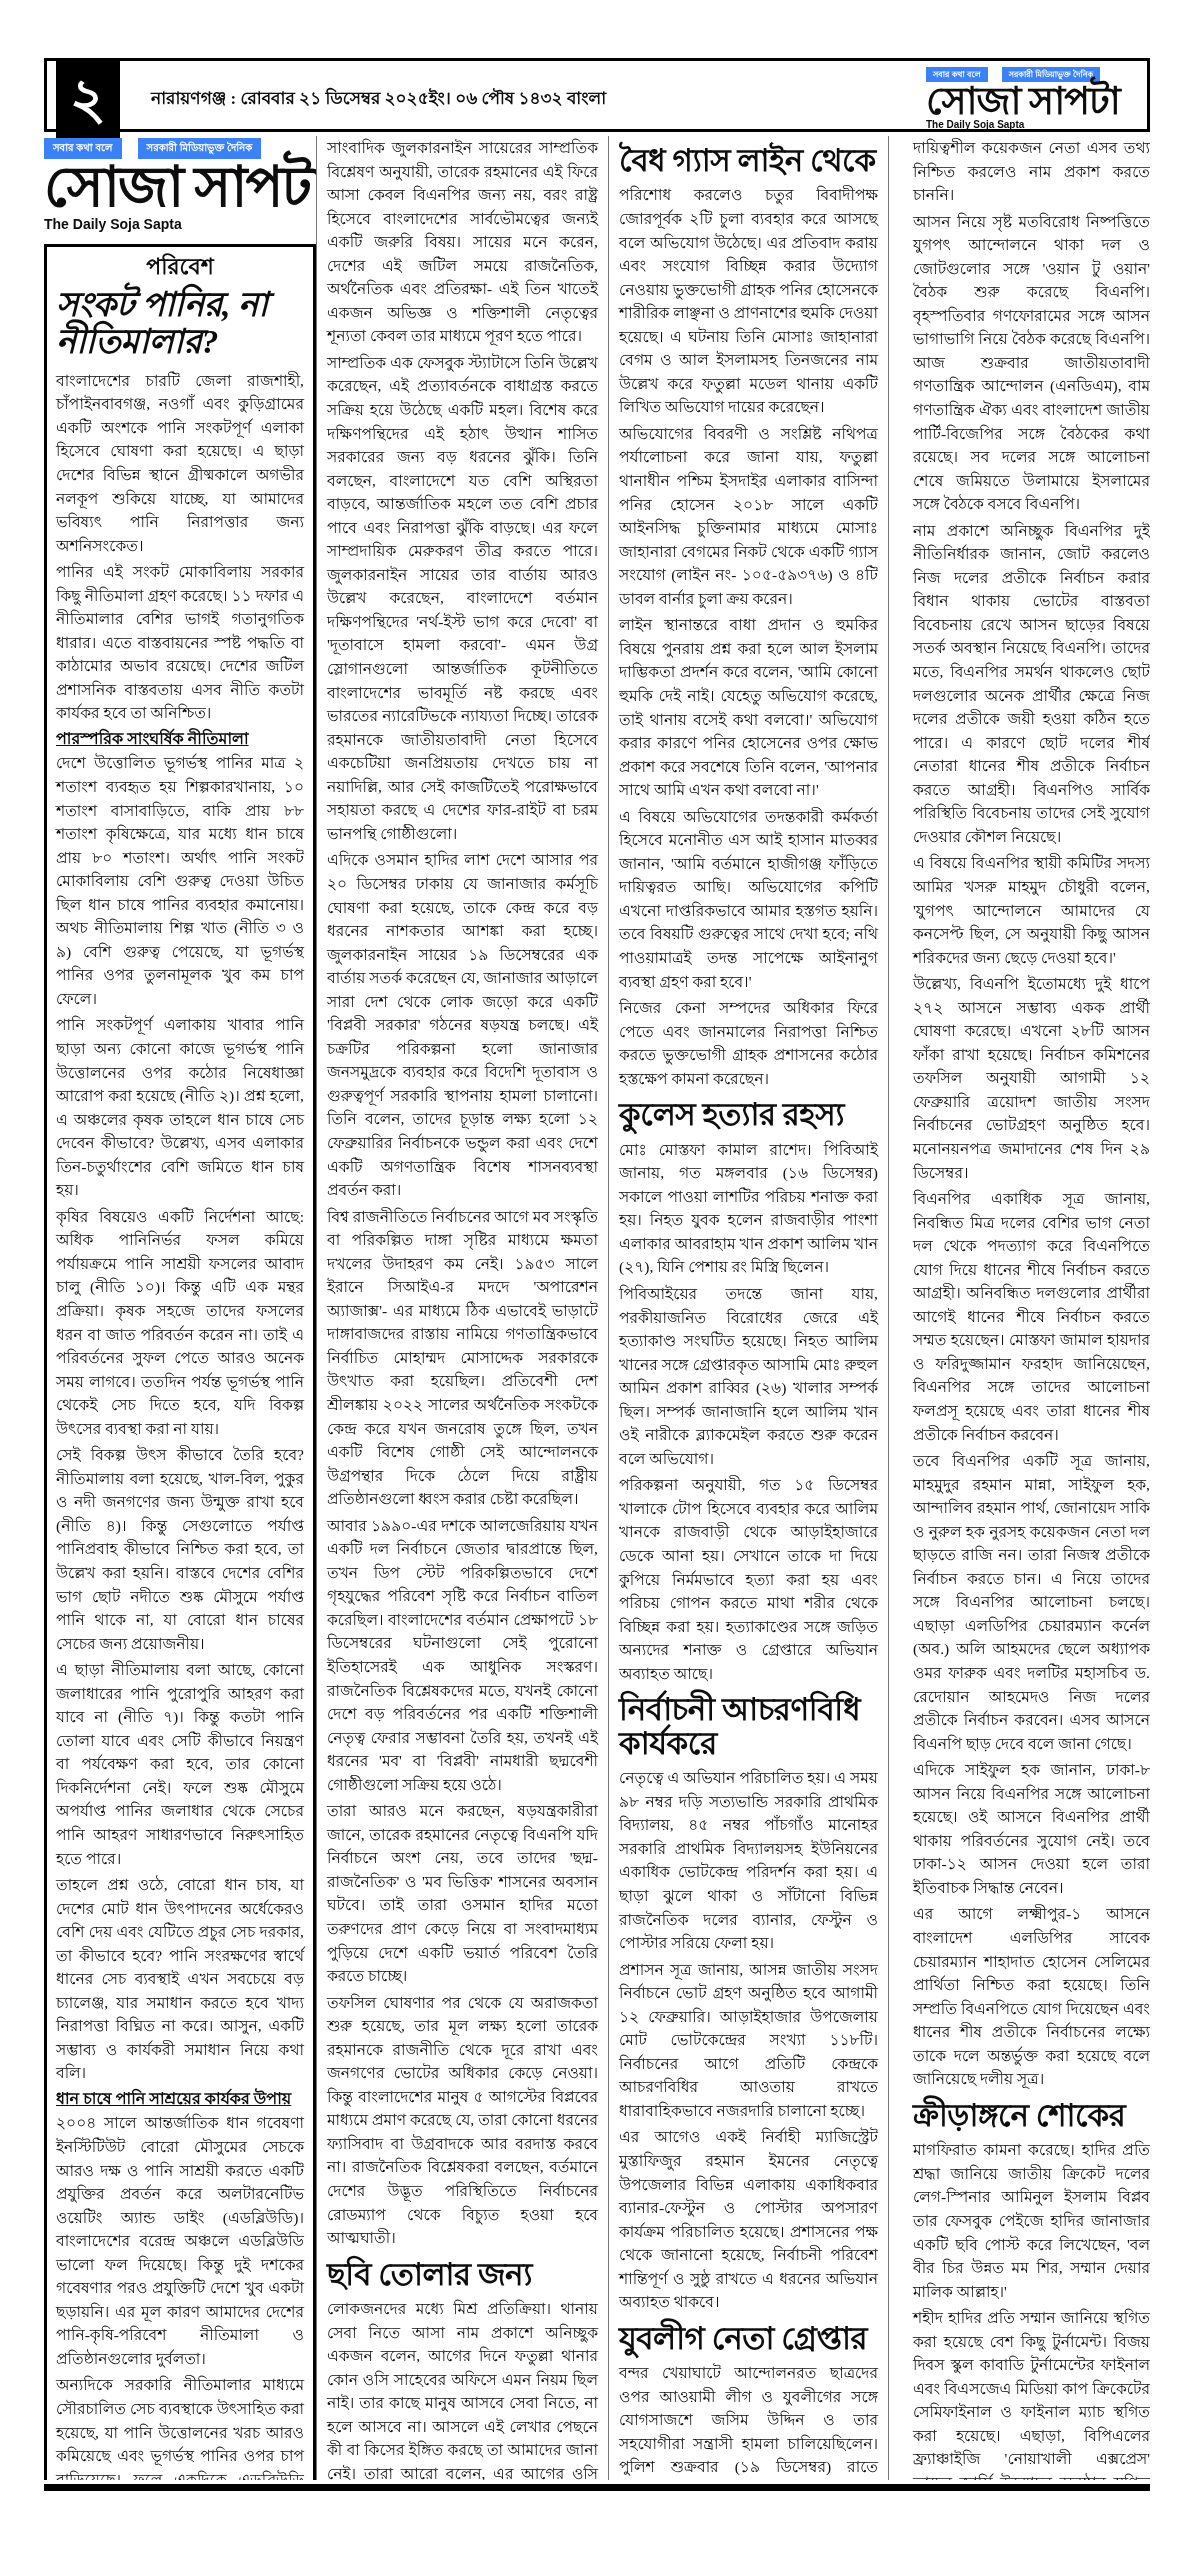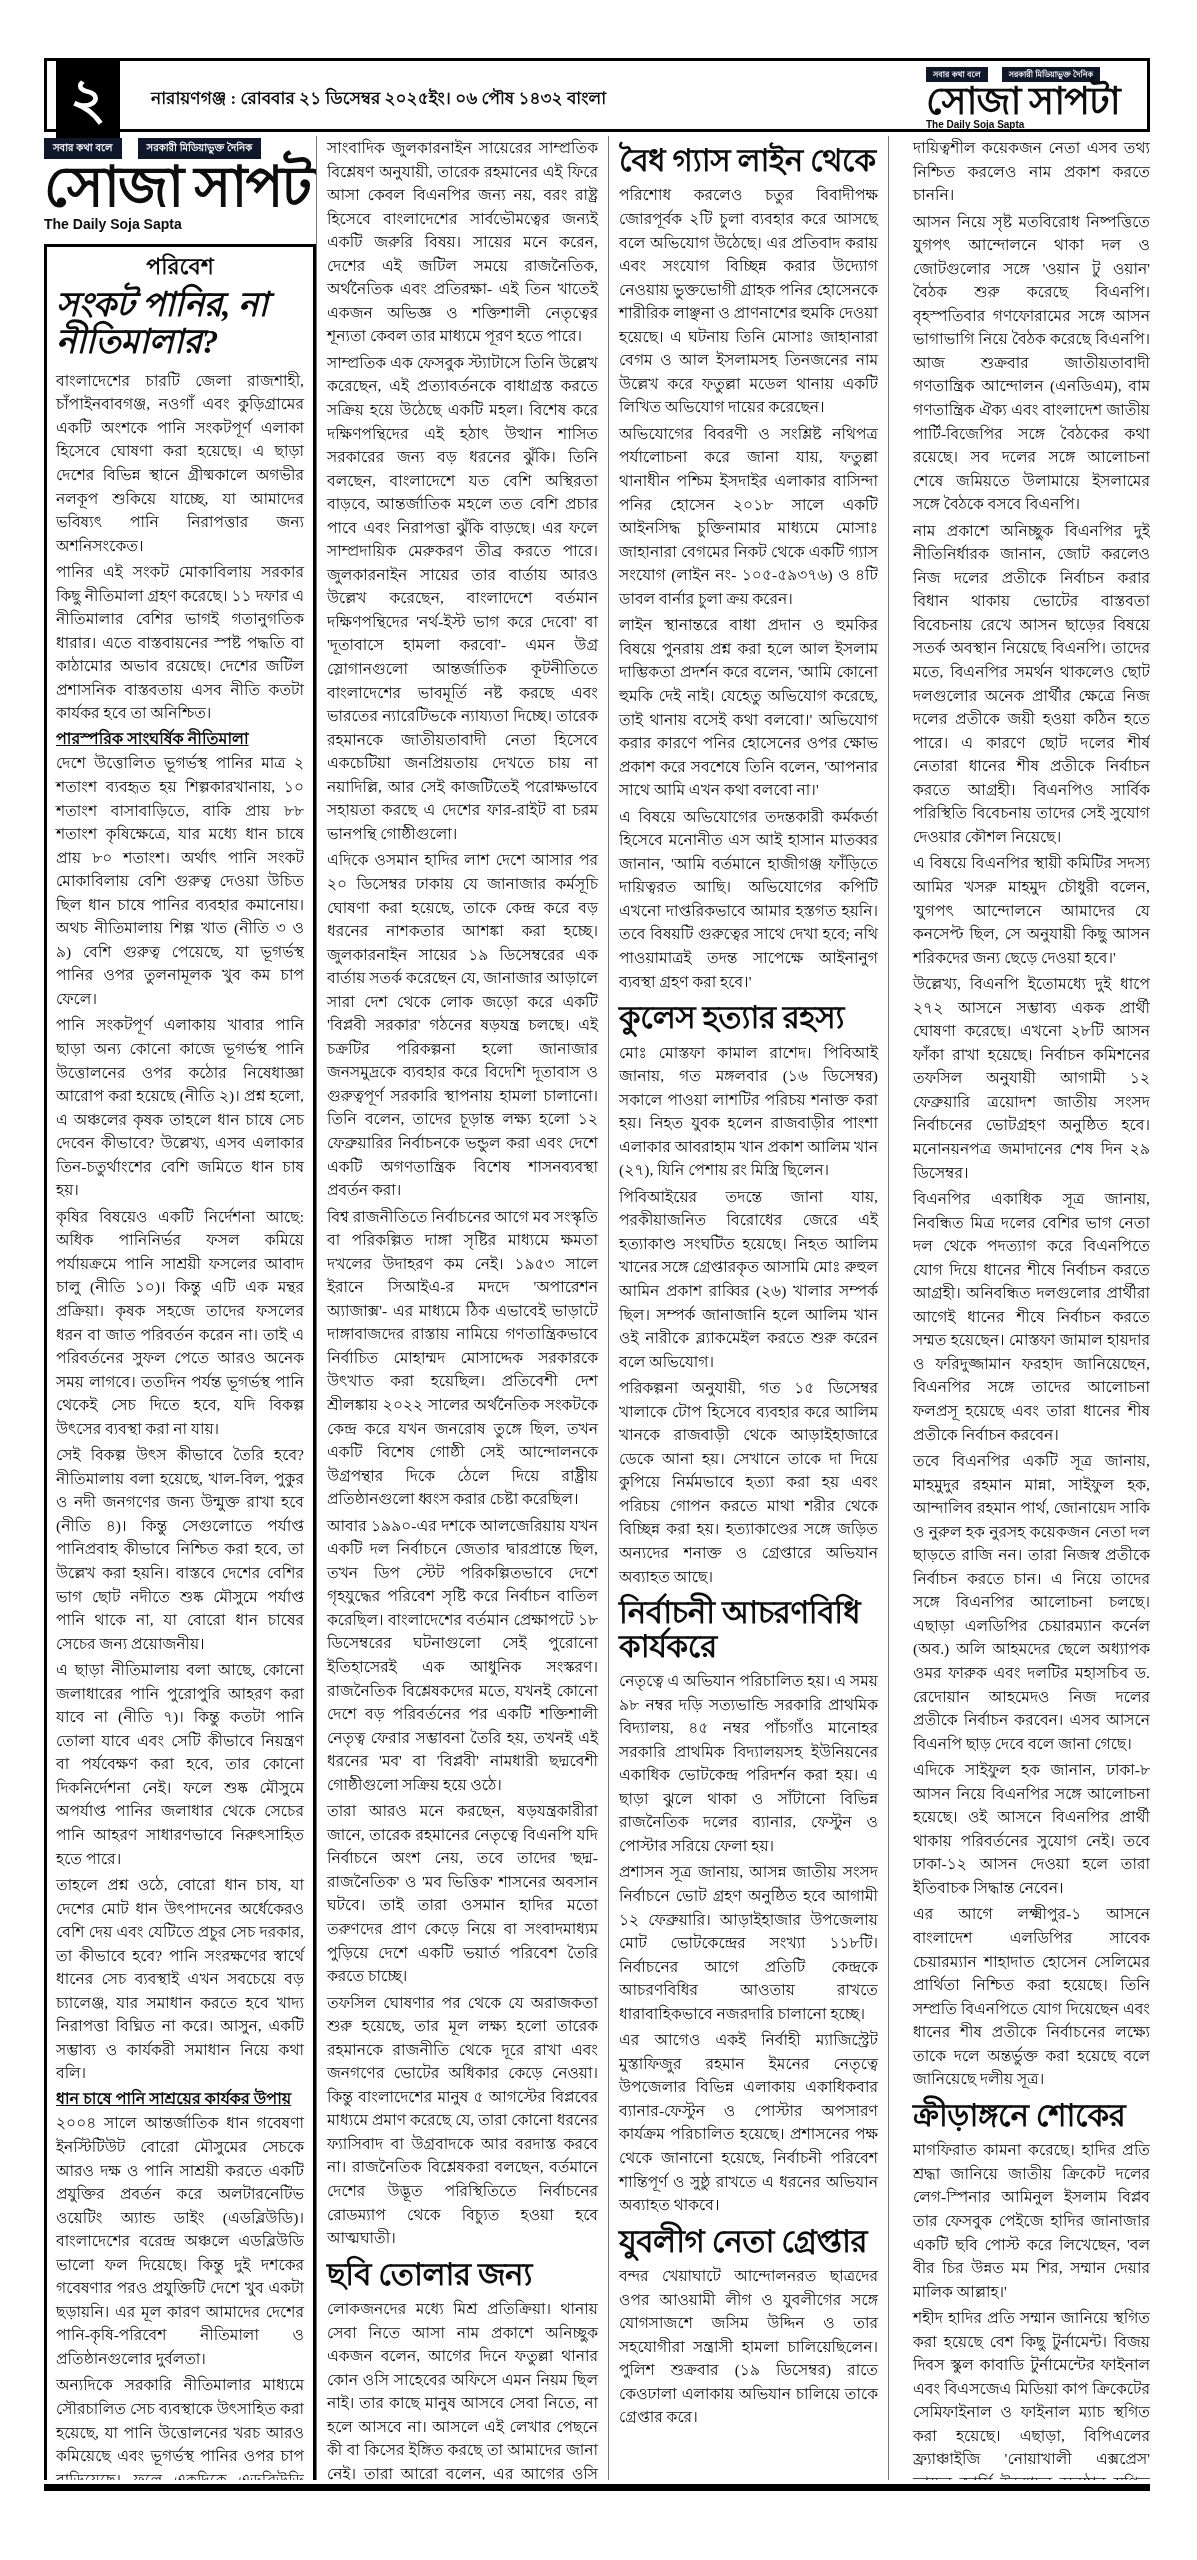--- a/index.html
+++ b/index.html
@@ -7,21 +7,21 @@
         font-family:"Liberation Serif","DejaVu Serif",serif;color:#0d0d0d;overflow:hidden;}
   
   .header-band{position:absolute;left:44px;top:58px;width:1100px;height:68px;
                border:3px solid #000;background:#fff;}
   .page-num-box{position:absolute;left:9px;top:-1px;width:64px;height:78px;background:#000;
                 color:#fff;font-size:56px;font-weight:bold;display:flex;align-items:center;
                 justify-content:center;line-height:1;}
   .dateline{position:absolute;left:104px;top:24px;font-size:17px;font-weight:bold;white-space:nowrap;}
   .mini-logo{position:absolute;right:6px;top:6px;width:215px;}
   .mini-tags{display:flex;gap:14px;margin-bottom:1px;}
-  .tag-box{background:#0f172a;color:#fff;font-size:8px;font-weight:bold;padding:1px 7px;
+  .tag-box{background:#3b82f6;color:#fff;font-size:8px;font-weight:bold;padding:1px 7px;
            font-family:"Liberation Sans",sans-serif;white-space:nowrap;}
   .mini-title{font-size:38px;font-weight:900;line-height:0.95;letter-spacing:-1px;white-space:nowrap;}
   .mini-sub{font-size:10px;font-weight:bold;font-family:"Liberation Sans",sans-serif;margin-top:0;}
   
   .masthead{margin:2px 0 12px 0;}
   .masthead .mast-tags{display:flex;gap:16px;margin-bottom:2px;}
   .masthead .tag-box{font-size:10px;padding:2px 9px;}
   .mast-title{font-size:56px;font-weight:900;line-height:0.95;letter-spacing:-2px;white-space:nowrap;}
   .mast-sub{font-size:14px;font-weight:bold;font-family:"Liberation Sans",sans-serif;margin-top:2px;}
   
@@ -105,20 +105,21 @@
           <p class="body-p">লোকজনদের মধ্যে মিশ্র প্রতিক্রিয়া। থানায় সেবা নিতে আসা নাম প্রকাশে অনিচ্ছুক একজন বলেন, আগের দিনে ফতুল্লা থানার কোন ওসি সাহেবের অফিসে এমন নিয়ম ছিল নাই। তার কাছে মানুষ আসবে সেবা নিতে, না হলে আসবে না। আসলে এই লেখার পেছনে কী বা কিসের ইঙ্গিত করছে তা আমাদের জানা নেই। তারা আরো বলেন, এর আগের ওসি সাহেবদের অফিসে ঢুকতে কোন অনুমতির লাগতো না। বর্তমান ওসি সাহেব থানা যোগদান করার পরপরই একটি নতুন নিয়ম চালু করেছে যে ছবি তোলা নিষেধ।</p>
         </article>
       </div>
     <div class="col col-3">
         <article>
           <h2 class="headline">বৈধ গ্যাস লাইন থেকে</h2>
           <p class="body-p">পরিশোধ করলেও চতুর বিবাদীপক্ষ জোরপূর্বক ২টি চুলা ব্যবহার করে আসছে বলে অভিযোগ উঠেছে। এর প্রতিবাদ করায় এবং সংযোগ বিচ্ছিন্ন করার উদ্যোগ নেওয়ায় ভুক্তভোগী গ্রাহক পনির হোসেনকে শারীরিক লাঞ্ছনা ও প্রাণনাশের হুমকি দেওয়া হয়েছে। এ ঘটনায় তিনি মোসাঃ জাহানারা বেগম ও আল ইসলামসহ তিনজনের নাম উল্লেখ করে ফতুল্লা মডেল থানায় একটি লিখিত অভিযোগ দায়ের করেছেন।</p>
           <p class="body-p">অভিযোগের বিবরণী ও সংশ্লিষ্ট নথিপত্র পর্যালোচনা করে জানা যায়, ফতুল্লা থানাধীন পশ্চিম ইসদাইর এলাকার বাসিন্দা পনির হোসেন ২০১৮ সালে একটি আইনসিদ্ধ চুক্তিনামার মাধ্যমে মোসাঃ জাহানারা বেগমের নিকট থেকে একটি গ্যাস সংযোগ (লাইন নং- ১০৫-৫৯৩৭৬) ও ৪টি ডাবল বার্নার চুলা ক্রয় করেন।</p>
           <p class="body-p">লাইন স্থানান্তরে বাধা প্রদান ও হুমকির বিষয়ে পুনরায় প্রশ্ন করা হলে আল ইসলাম দাম্ভিকতা প্রদর্শন করে বলেন, 'আমি কোনো হুমকি দেই নাই। যেহেতু অভিযোগ করেছে, তাই থানায় বসেই কথা বলবো।' অভিযোগ করার কারণে পনির হোসেনের ওপর ক্ষোভ প্রকাশ করে সবশেষে তিনি বলেন, 'আপনার সাথে আমি এখন কথা বলবো না।'</p>
           <p class="body-p">এ বিষয়ে অভিযোগের তদন্তকারী কর্মকর্তা হিসেবে মনোনীত এস আই হাসান মাতব্বর জানান, 'আমি বর্তমানে হাজীগঞ্জ ফাঁড়িতে দায়িত্বরত আছি। অভিযোগের কপিটি এখনো দাপ্তরিকভাবে আমার হস্তগত হয়নি। তবে বিষয়টি গুরুত্বের সাথে দেখা হবে; নথি পাওয়ামাত্রই তদন্ত সাপেক্ষে আইনানুগ ব্যবস্থা গ্রহণ করা হবে।'</p>
+          <p class="body-p">নিজের কেনা সম্পদের অধিকার ফিরে পেতে এবং জানমালের নিরাপত্তা নিশ্চিত করতে ভুক্তভোগী গ্রাহক প্রশাসনের কঠোর হস্তক্ষেপ কামনা করেছেন।</p>
         </article>
         <article>
           <h2 class="headline">কুলেস হত্যার রহস্য</h2>
           <p class="body-p">মোঃ মোস্তফা কামাল রাশেদ। পিবিআই জানায়, গত মঙ্গলবার (১৬ ডিসেম্বর) সকালে পাওয়া লাশটির পরিচয় শনাক্ত করা হয়। নিহত যুবক হলেন রাজবাড়ীর পাংশা এলাকার আবরাহাম খান প্রকাশ আলিম খান (২৭), যিনি পেশায় রং মিস্ত্রি ছিলেন।</p>
           <p class="body-p">পিবিআইয়ের তদন্তে জানা যায়, পরকীয়াজনিত বিরোধের জেরে এই হত্যাকাণ্ড সংঘটিত হয়েছে। নিহত আলিম খানের সঙ্গে গ্রেপ্তারকৃত আসামি মোঃ রুহুল আমিন প্রকাশ রাব্বির (২৬) খালার সম্পর্ক ছিল। সম্পর্ক জানাজানি হলে আলিম খান ওই নারীকে ব্ল্যাকমেইল করতে শুরু করেন বলে অভিযোগ।</p>
           <p class="body-p">পরিকল্পনা অনুযায়ী, গত ১৫ ডিসেম্বর খালাকে টোপ হিসেবে ব্যবহার করে আলিম খানকে রাজবাড়ী থেকে আড়াইহাজারে ডেকে আনা হয়। সেখানে তাকে দা দিয়ে কুপিয়ে নির্মমভাবে হত্যা করা হয় এবং পরিচয় গোপন করতে মাথা শরীর থেকে বিচ্ছিন্ন করা হয়। হত্যাকাণ্ডের সঙ্গে জড়িত অন্যদের শনাক্ত ও গ্রেপ্তারে অভিযান অব্যাহত আছে।</p>
         </article>
         <article>
           <h2 class="headline">নির্বাচনী আচরণবিধি কার্যকরে</h2>
           <p class="body-p">নেতৃত্বে এ অভিযান পরিচালিত হয়। এ সময় ৯৮ নম্বর দড়ি সত্যভান্ডি সরকারি প্রাথমিক বিদ্যালয়, ৪৫ নম্বর পাঁচগাঁও মানোহর সরকারি প্রাথমিক বিদ্যালয়সহ ইউনিয়নের একাধিক ভোটকেন্দ্র পরিদর্শন করা হয়। এ ছাড়া ঝুলে থাকা ও সাঁটানো বিভিন্ন রাজনৈতিক দলের ব্যানার, ফেস্টুন ও পোস্টার সরিয়ে ফেলা হয়।</p>

